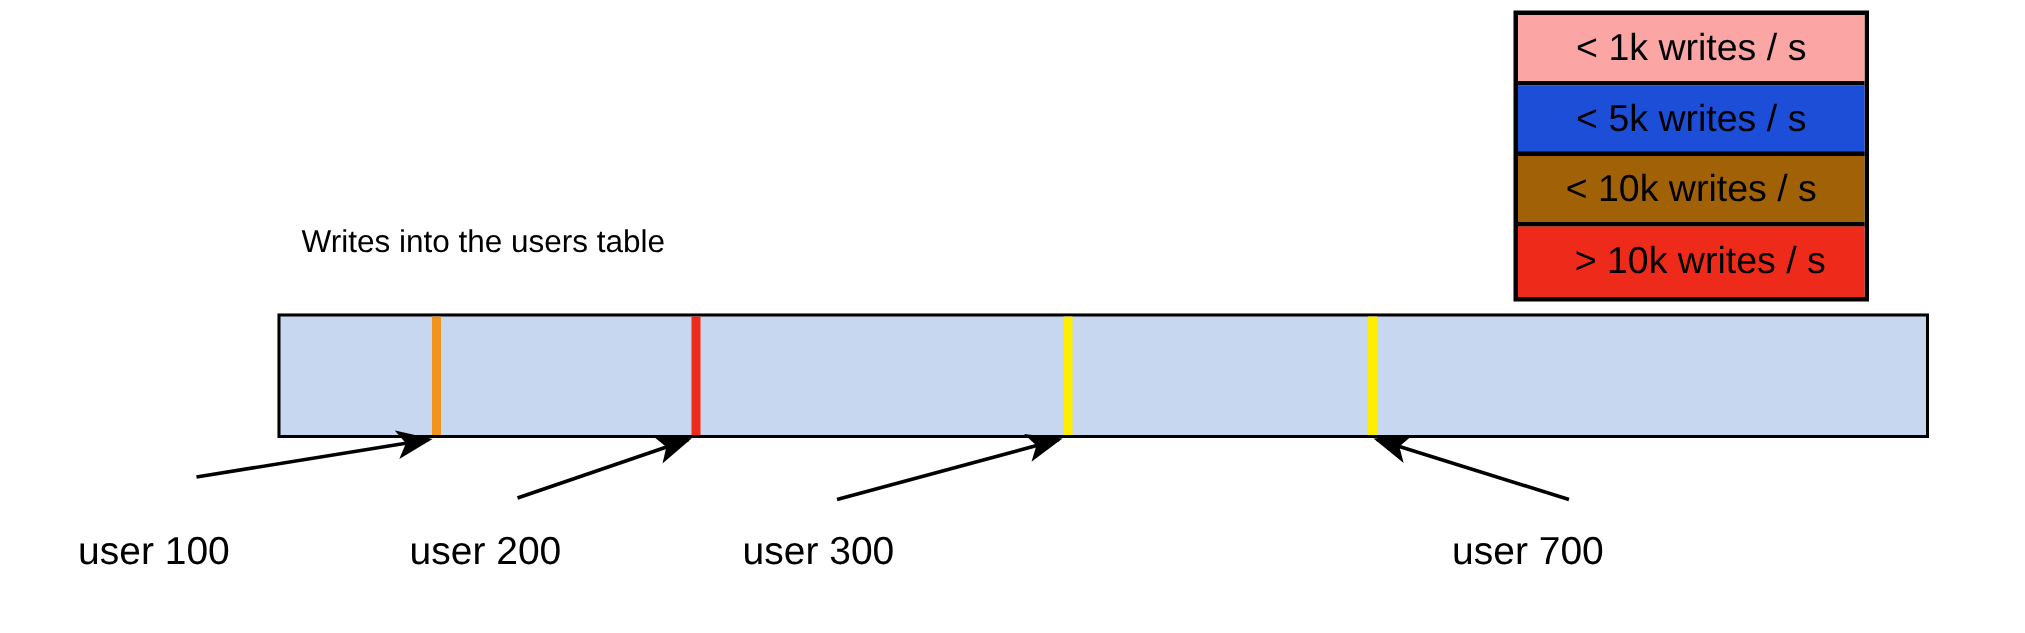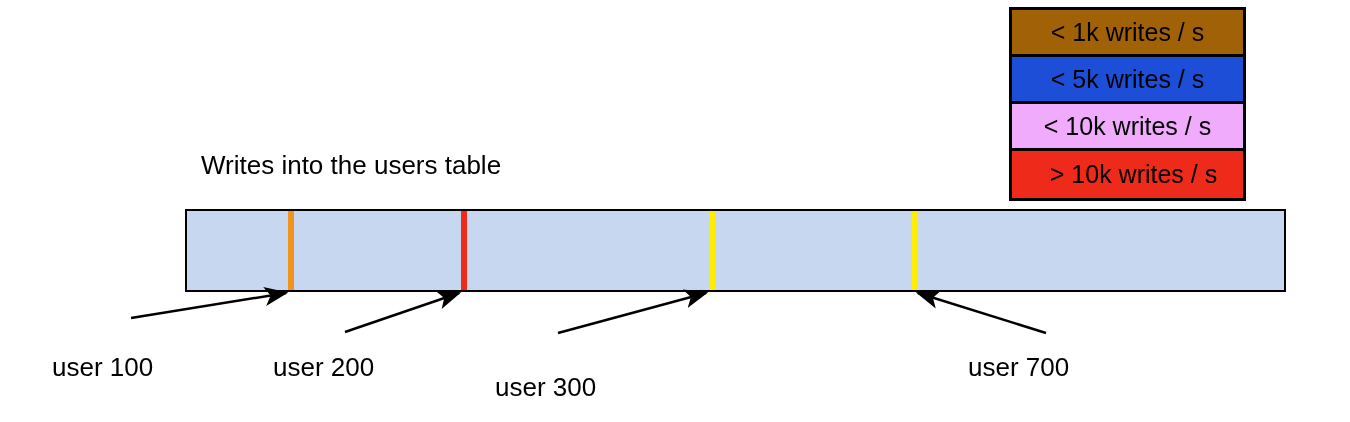--- a/index.html
+++ b/index.html
@@ -42,21 +42,21 @@
     line-height: 1;
     white-space: nowrap;
     letter-spacing: 0px;
   }
 
   
   .chart-title {
     position: absolute;
     left: 201px;
     top: 150px;
-    font-size: 26px;
+    font-size: 21px;
     color: #000000;
     white-space: nowrap;
   }
 
   
   .bar {
     position: absolute;
     left: 185px;
     top: 209px;
     width: 1101px;
@@ -89,27 +89,27 @@
     height: 422px;
     pointer-events: none;
   }
 </style>
 </head>
 <body>
 
 <div id="canvas">
 
   <div class="legend">
-    <div class="legend-row" style="background:#a16207">
+    <div class="legend-row" style="background:#fca5a5">
       <span class="legend-label">&lt; 1k writes / s</span>
     </div>
     <div class="legend-row" style="background:#1d4ed8">
       <span class="legend-label">&lt; 5k writes / s</span>
     </div>
-    <div class="legend-row" style="background:#f0abfc">
+    <div class="legend-row" style="background:#a16207">
       <span class="legend-label">&lt; 10k writes / s</span>
     </div>
     <div class="legend-row" style="background:#ee2b1a">
       <span class="legend-label">&gt; 10k writes / s</span>
     </div>
   </div>
 
   <div class="chart-title">Writes into the users table</div>
 
   <div class="bar">
@@ -126,16 +126,16 @@
       </marker>
     </defs>
     <line x1="131" y1="318" x2="286" y2="293" stroke="#000000" stroke-width="2.4" marker-end="url(#ah)"></line>
     <line x1="345" y1="332" x2="459" y2="293" stroke="#000000" stroke-width="2.4" marker-end="url(#ah)"></line>
     <line x1="558" y1="333" x2="706" y2="293" stroke="#000000" stroke-width="2.4" marker-end="url(#ah)"></line>
     <line x1="1046" y1="333" x2="918" y2="293" stroke="#000000" stroke-width="2.4" marker-end="url(#ah)"></line>
   </svg>
 
   <div class="anno-label" style="left:52px;top:352px;">user 100</div>
   <div class="anno-label" style="left:273px;top:352px;">user 200</div>
-  <div class="anno-label" style="left:495px;top:372px;">user 300</div>
+  <div class="anno-label" style="left:495px;top:352px;">user 300</div>
   <div class="anno-label" style="left:968px;top:352px;">user 700</div>
 
 </div>
 
 </body></html>

